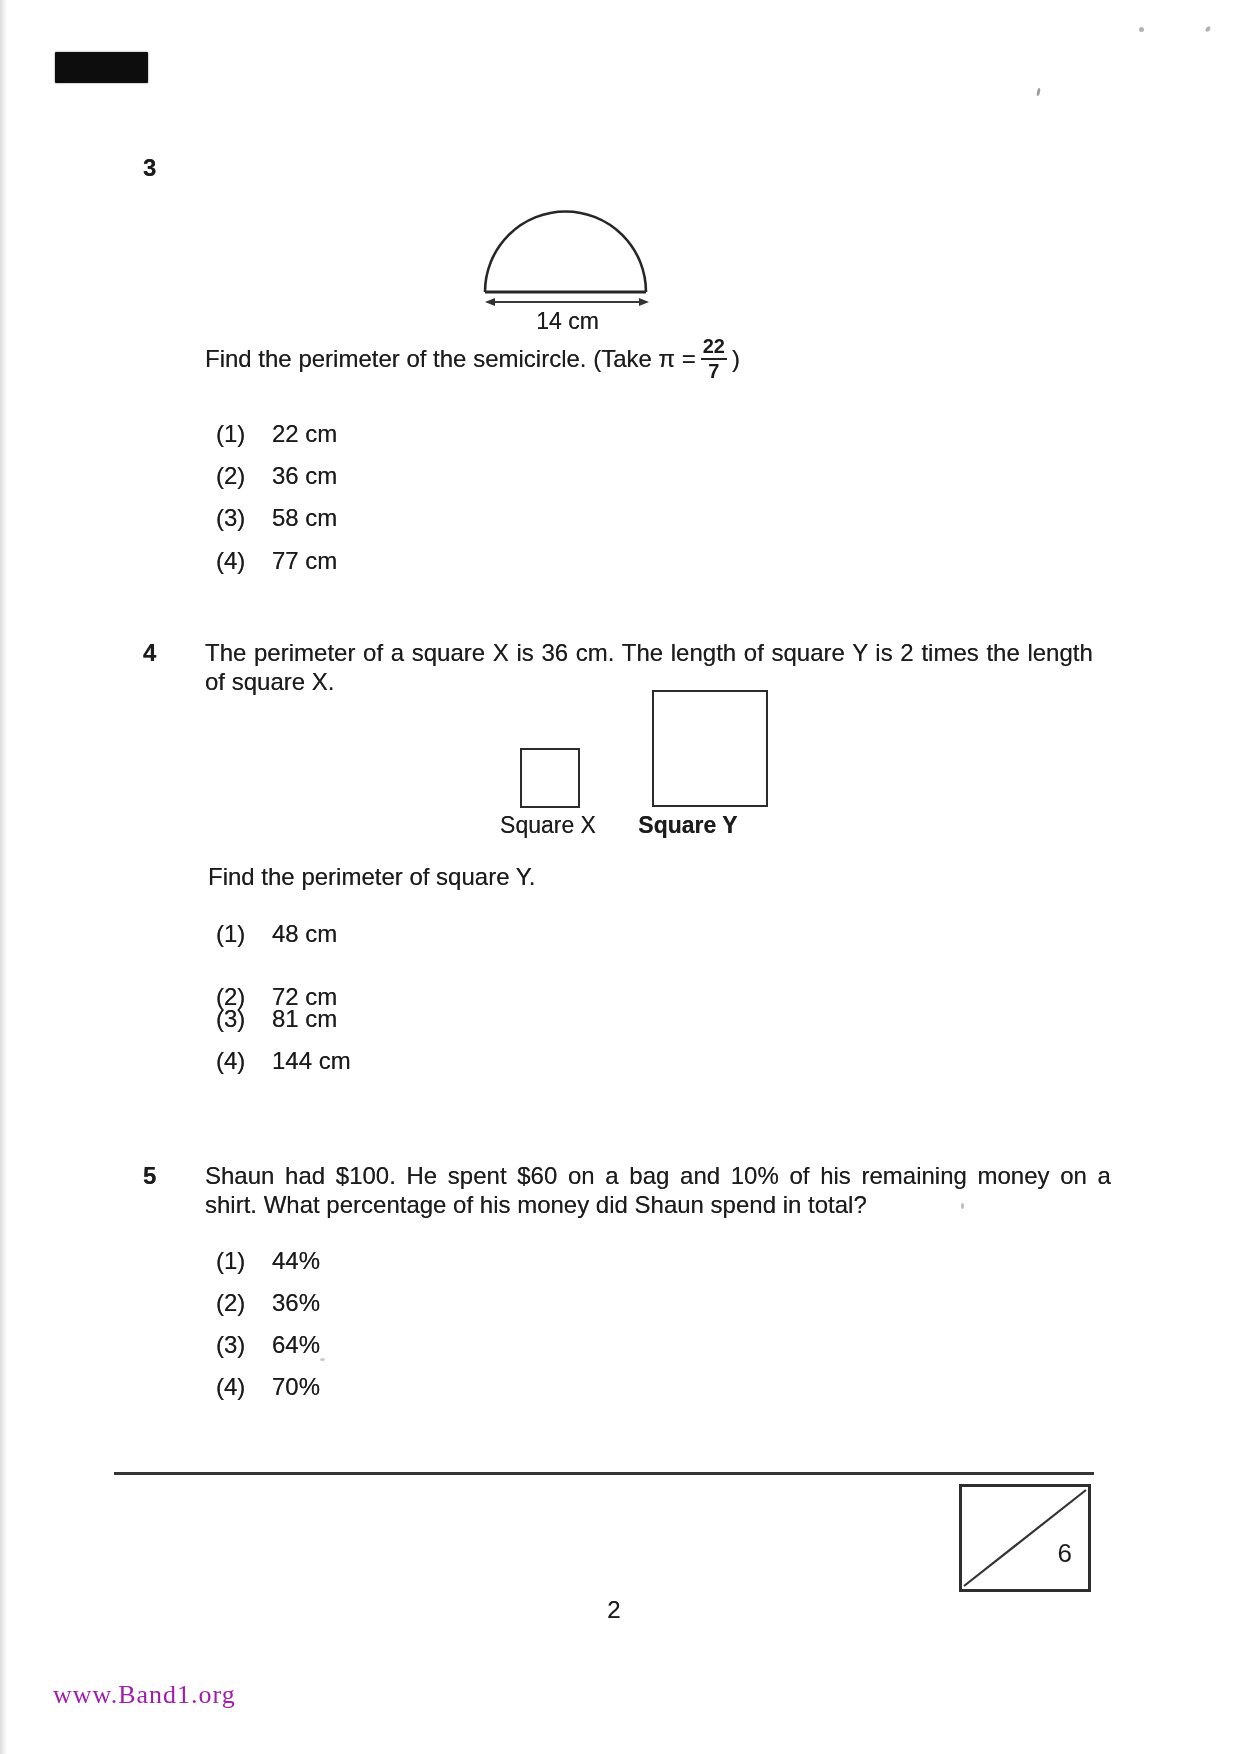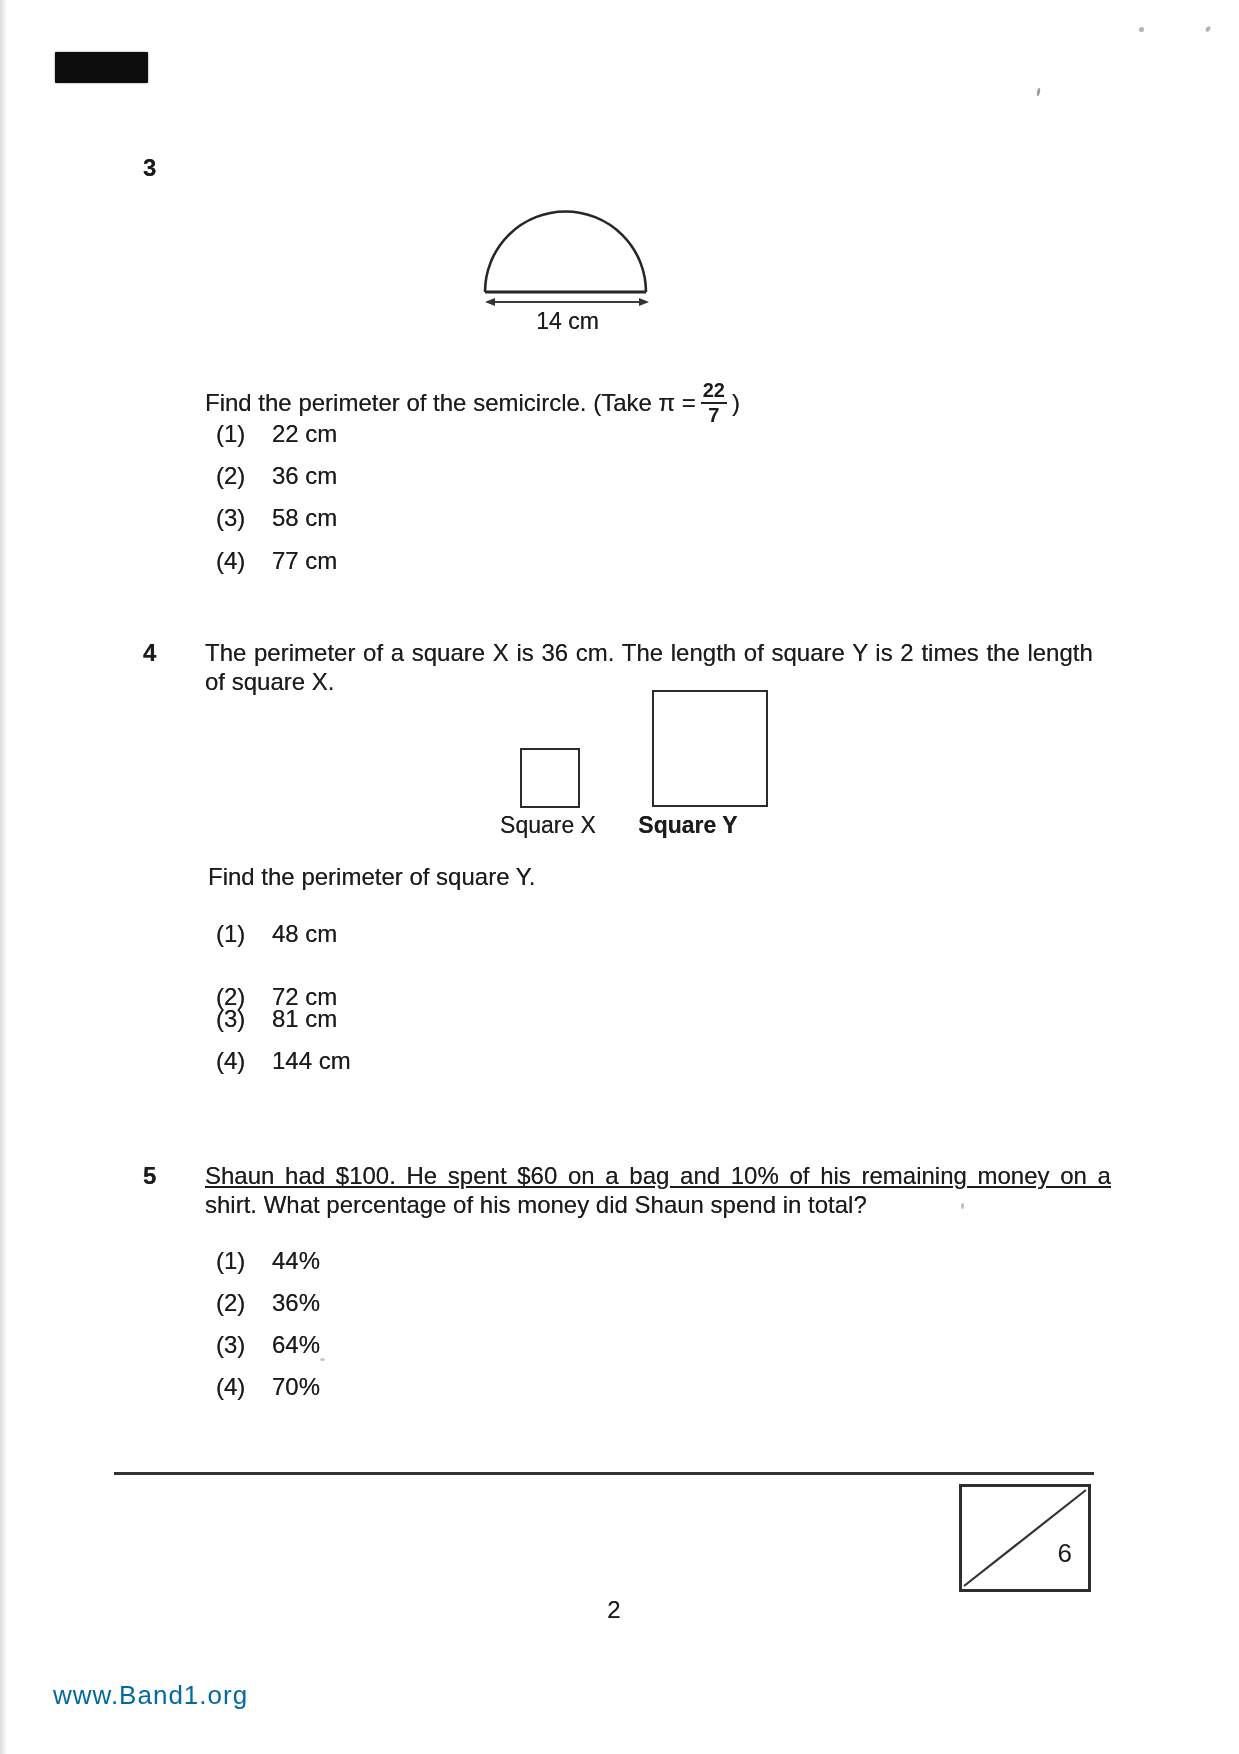--- a/index.html
+++ b/index.html
@@ -40,21 +40,21 @@
     border-top: 2px solid #3a3a3a;
   }
   .arrow {
     position: absolute; width: 0; height: 0; top: -5px;
     border-top: 4px solid transparent; border-bottom: 4px solid transparent;
   }
   .arrow-left  { left: -2px;  border-right: 10px solid #333; }
   .arrow-right { right: -2px; border-left: 10px solid #333; }
   .dim-label { left: 485px; top: 308px; width: 165px; text-align: center; font-size: 23px; }
   
-  .prompt-row { display: flex; align-items: center; margin-top: 44px; }
+  .prompt-row { display: flex; align-items: center; }
   .frac {
     display: inline-block; text-align: center;
     font-size: 20px; line-height: 1.05; margin: 0 5px;
     vertical-align: middle; font-weight: bold;
   }
   .frac .num { display: block; border-bottom: 2px solid #222; padding: 0 2px 1px 2px; }
   .frac .den { display: block; padding-top: 1px; }
   
   .opt { position: absolute; left: 216px; font-size: 24px; white-space: nowrap;
          text-shadow: 0 0 0.6px rgba(40,40,40,0.75); }
@@ -66,22 +66,22 @@
   .footer-line { left: 114px; top: 1472px; width: 980px; height: 3px; background: #343434; }
   .corner-box {
     left: 959px; top: 1484px; width: 132px; height: 108px;
     border: 3px solid #2e2e2e; box-sizing: border-box;
   }
   .corner-box svg { position: absolute; left: 0; top: 0; }
   .corner-num { position: absolute; right: 16px; bottom: 20px; font-size: 26px; }
   .page-num { left: 0; top: 1597px; width: 1228px; text-align: center; font-size: 24px; }
   .watermark {
     left: 53px; top: 1680px;
-    font-family: Liberation Sans, sans-serif;
-    font-size: 26px; color: #0369a1; letter-spacing: 1px;
+    font-family: Liberation Serif, serif;
+    font-size: 26px; color: #a21caf; letter-spacing: 1px;
   }
 </style>
 </head>
 <body>
 
 <div class="page">
 
   <div class="abs left-edge"></div>
   <div class="abs redaction"></div>
   <div class="abs speck" style="left:1139px; top:27px; width:5px; height:5px;"></div>
@@ -142,21 +142,21 @@
     <span class="opt-label">(2)</span><span class="opt-value">72 cm</span>
   </div>
   <div class="opt" style="top:1005px;">
     <span class="opt-label">(3)</span><span class="opt-value">81 cm</span>
   </div>
   <div class="opt" style="top:1047px;">
     <span class="opt-label">(4)</span><span class="opt-value">144 cm</span>
   </div>
 
   <div class="abs txt qnum" style="left:143px; top:1163px;">5</div>
-  <div class="abs txt" style="left:205px; top:1163px; word-spacing:4px;text-decoration:underline;">Shaun had $100. He spent $60 on a bag and 10% of his remaining money on a</div>
+  <div class="abs txt" style="left:205px; top:1163px; word-spacing:4px;">Shaun had $100. He spent $60 on a bag and 10% of his remaining money on a</div>
   <div class="abs txt" style="left:205px; top:1192px;">shirt. What percentage of his money did Shaun spend in total?</div>
 
   <div class="opt" style="top:1247px;">
     <span class="opt-label">(1)</span><span class="opt-value">44%</span>
   </div>
   <div class="opt" style="top:1289px;">
     <span class="opt-label">(2)</span><span class="opt-value">36%</span>
   </div>
   <div class="opt" style="top:1331px;">
     <span class="opt-label">(3)</span><span class="opt-value">64%</span>

